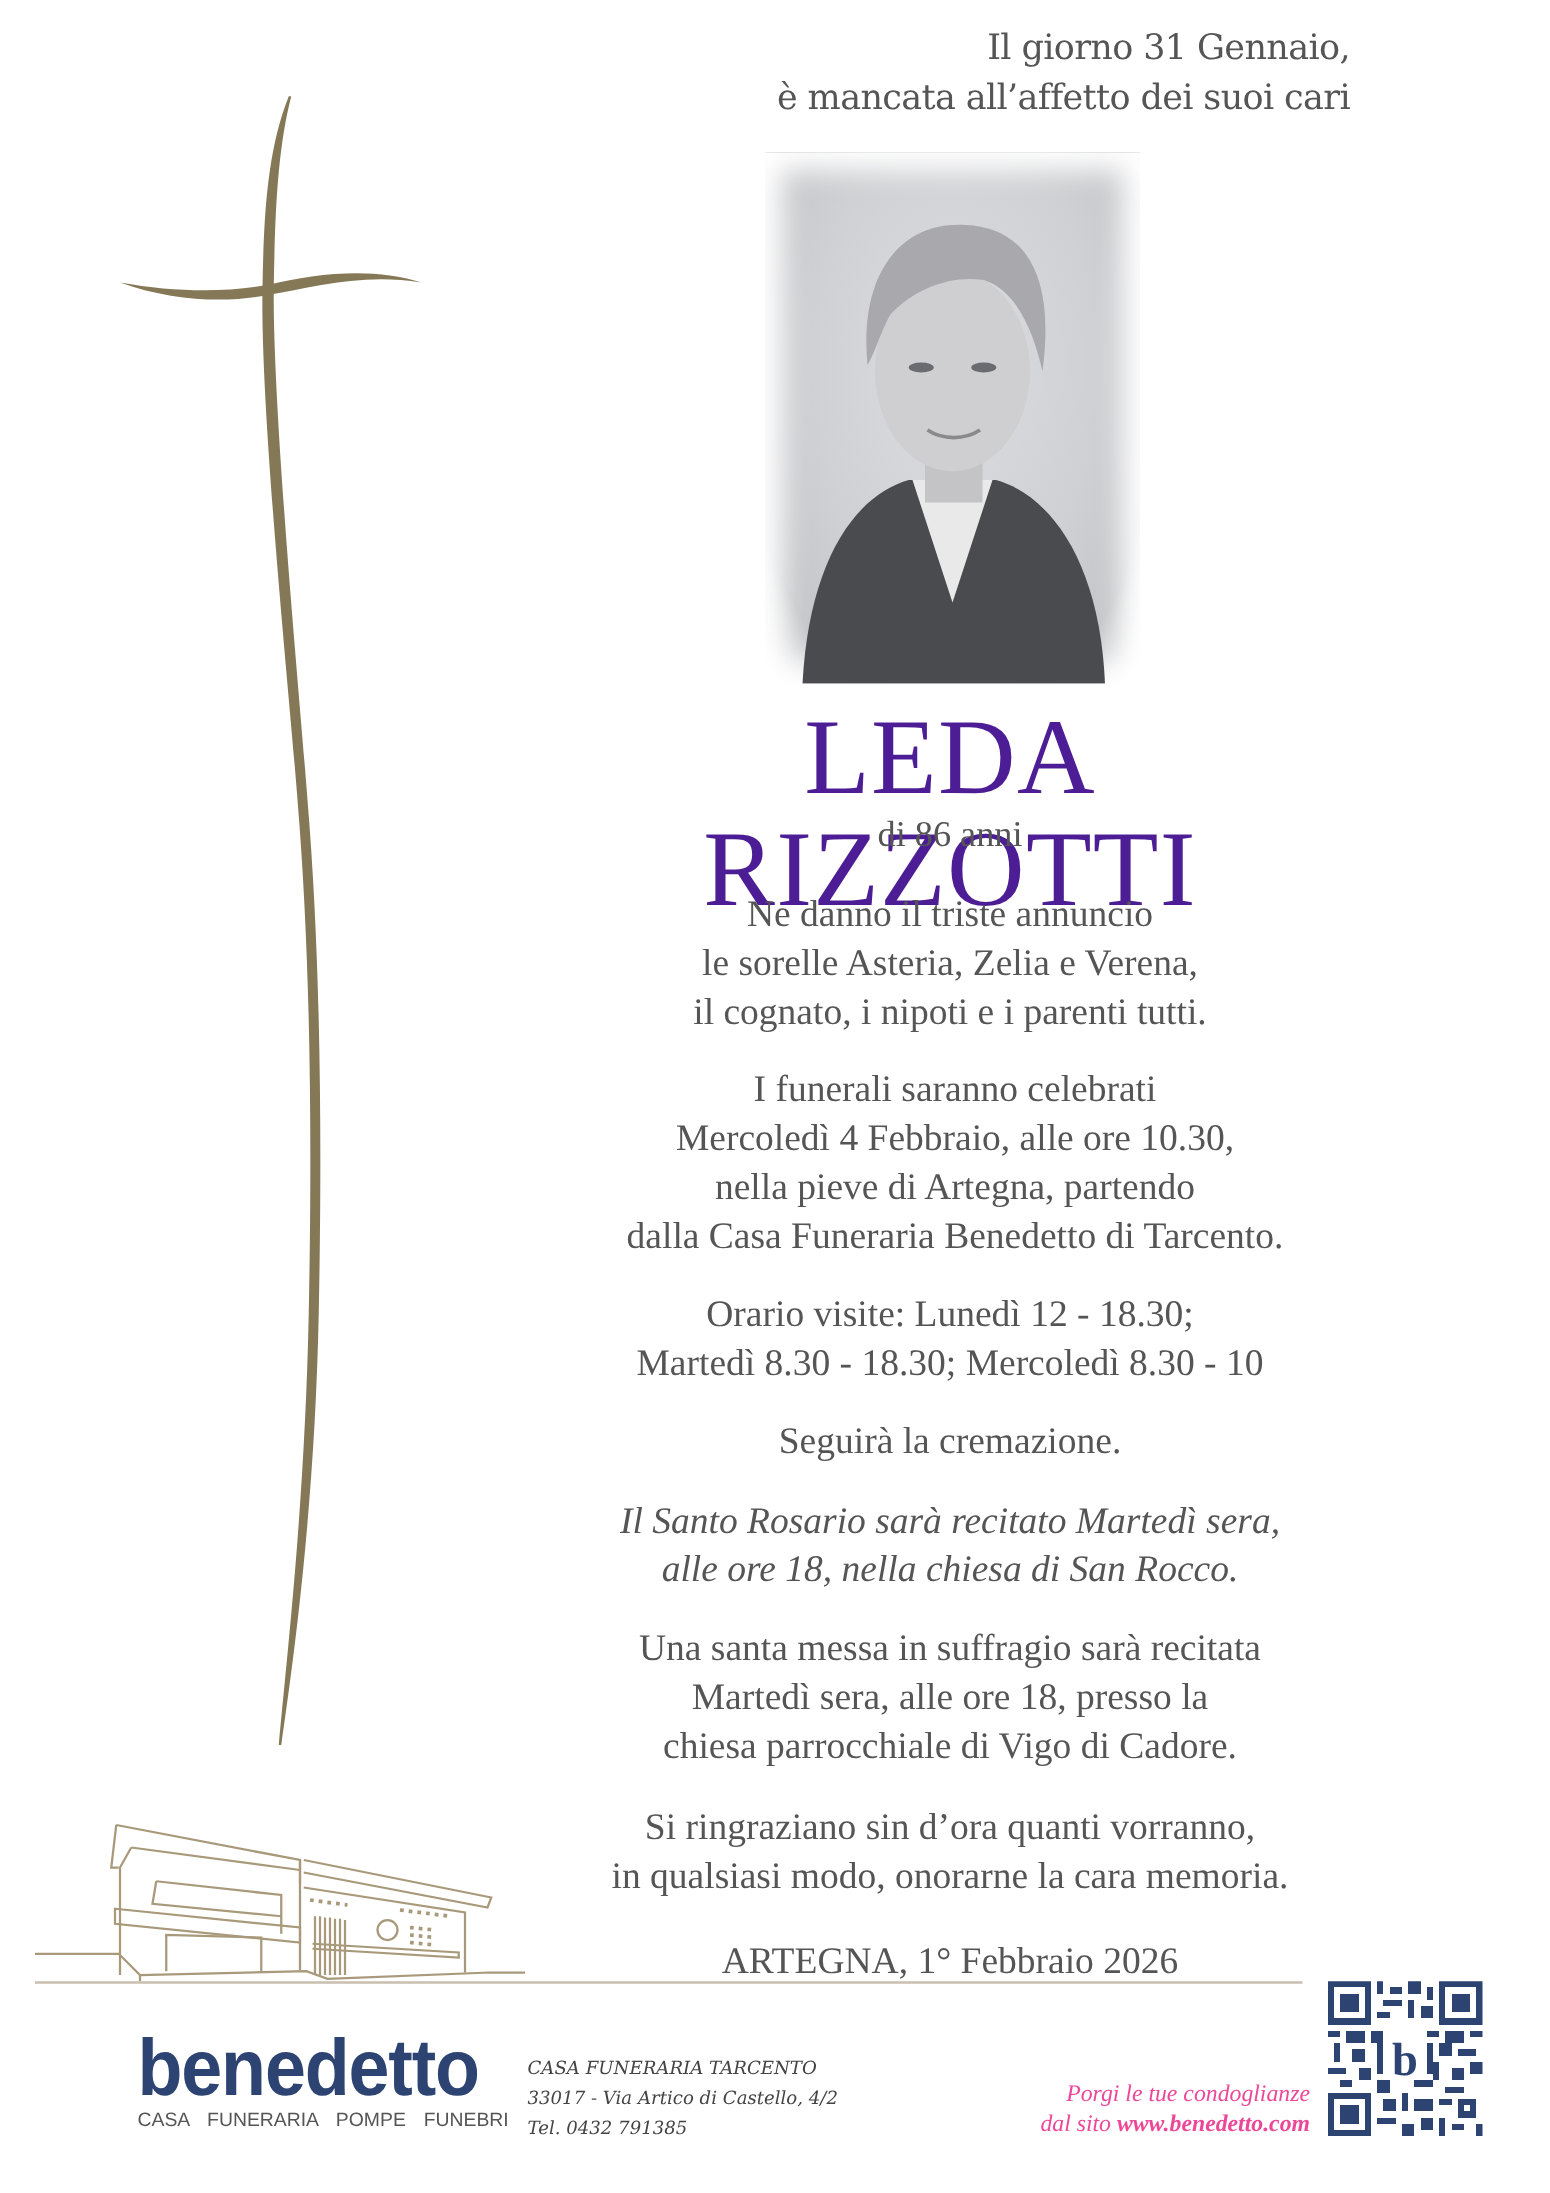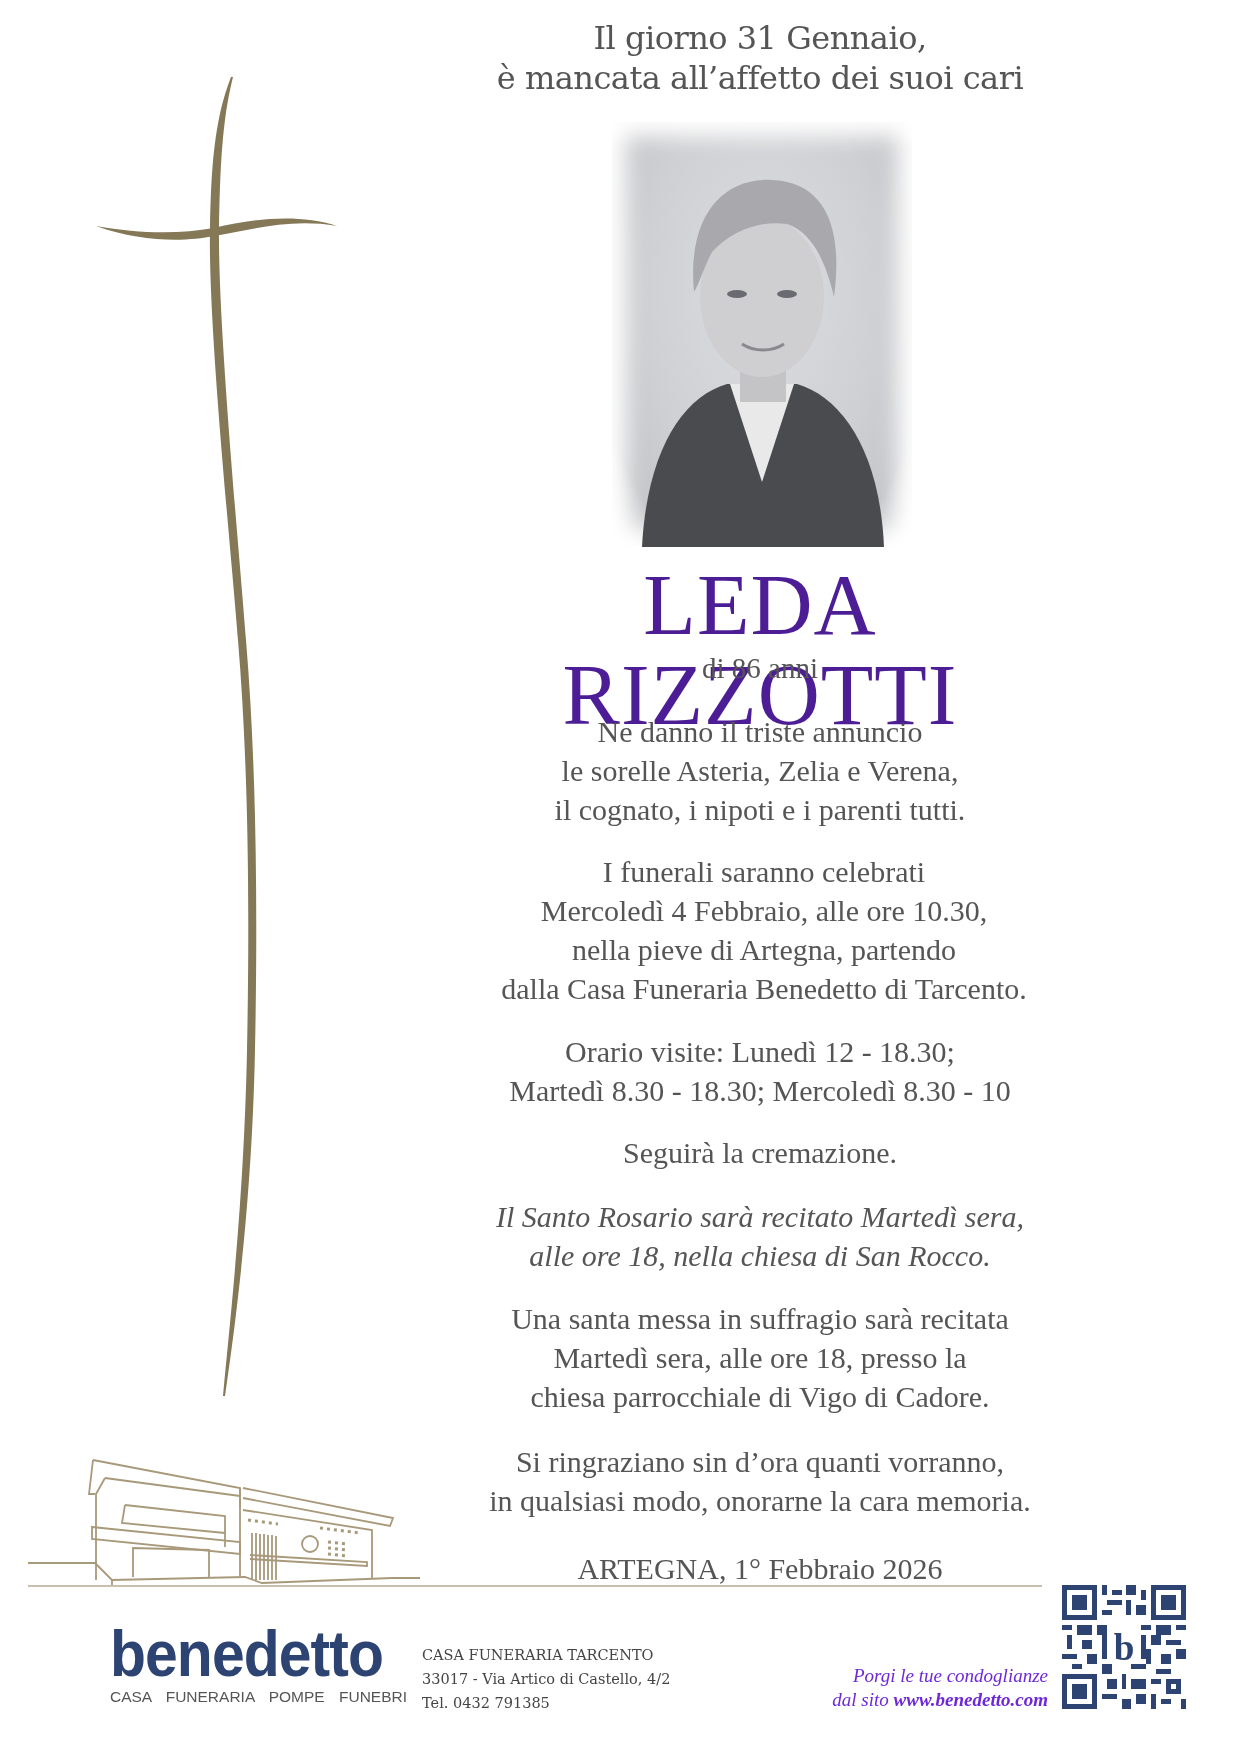--- a/index.html
+++ b/index.html
@@ -1,37 +1,37 @@
 <!DOCTYPE html>
 <html><head>
 <meta charset="utf-8">
 <style>
   html, body { margin:0; padding:0; background:#ffffff; }
   body { width:1240px; height:1754px; position:relative; overflow:hidden; font-family:"Liberation Serif", serif; color:#555555; }
   .abs { position:absolute; }
   .center-col { position:absolute; left:440px; width:640px; text-align:center; }
   .line { display:block; white-space:nowrap; }
   .intro { top:18px; font-size:31px; line-height:40px; font-family:"DejaVu Serif", serif; color:#555; letter-spacing:-0.5px; }
-  .intro .line { font-size:32px; }
+  .intro .line { font-size:28px;text-align:right; }
   .photo {
     position:absolute; left:612px; top:122px; width:300px; height:425px;
     background:radial-gradient(ellipse at 50% 40%, #dcdde0 0%, #cfd0d3 55%, #c5c6c9 80%, #ffffff 100%);
     box-shadow: inset 0 0 22px 14px #ffffff;
     overflow:hidden;
   }
   .name { top:560px; font-size:86px; line-height:90px; color:#4c1d95; letter-spacing:1px; }
   .age { top:650px; font-size:29px; line-height:36px; }
   .p { font-size:30px; line-height:39px; }
   .b { font-weight:normal; }
   .i { font-style:italic; }
   .divider { position:absolute; left:28px; top:1585px; width:1014px; height:2px; background:#c9bfae; }
   .logo-word { position:absolute; left:110px; top:1622px; font-family:"Liberation Sans", sans-serif; font-weight:bold; font-size:64px; line-height:64px; color:#2d4473; letter-spacing:-1px; transform:scaleX(0.92); transform-origin:left top; }
   .logo-sub { position:absolute; left:110px; top:1688px; font-family:"Liberation Sans", sans-serif; font-size:15.5px; color:#555; letter-spacing:0px; word-spacing:10px; white-space:nowrap; }
-  .addr { position:absolute; left:422px; top:1643px; font-family:"DejaVu Serif", serif; font-size:14.5px; line-height:24px; color:#444; }
-  .condo { position:absolute; left:790px; top:1664px; width:258px; text-align:right; font-style:italic; font-size:19px; line-height:24px; color:#6d28d9; }
+  .addr { position:absolute; left:422px; top:1643px; font-family:"DejaVu Serif", serif; font-style:italic; font-size:14.5px; line-height:24px; color:#444; }
+  .condo { position:absolute; left:790px; top:1664px; width:258px; text-align:right; font-style:italic; font-size:19px; line-height:24px; color:#ec4899; }
   .condo .url { font-weight:bold; }
   .qr { position:absolute; left:1062px; top:1585px; width:124px; height:124px; }
 </style>
 </head>
 <body>
 
 <svg class="abs" style="left:0;top:0" width="360" height="1420" viewBox="0 0 360 1420">
   <path d="M231,77 C214,120 211,170 210,230 C208,330 232,560 238,640 C248,760 250,900 247,1050 C244,1200 230,1320 223,1396 L225,1396 C236,1320 252,1200 255,1050 C258,900 256,760 246,640 C240,560 218,330 219,230 C220,170 222,120 233,77 Z" fill="#857857"></path>
   <path d="M96,226 C140,242 185,242 214,236 C250,230 290,218 337,226 C300,214 255,218 214,228 C180,234 140,234 96,226 Z" fill="#857857"></path>
 </svg>

